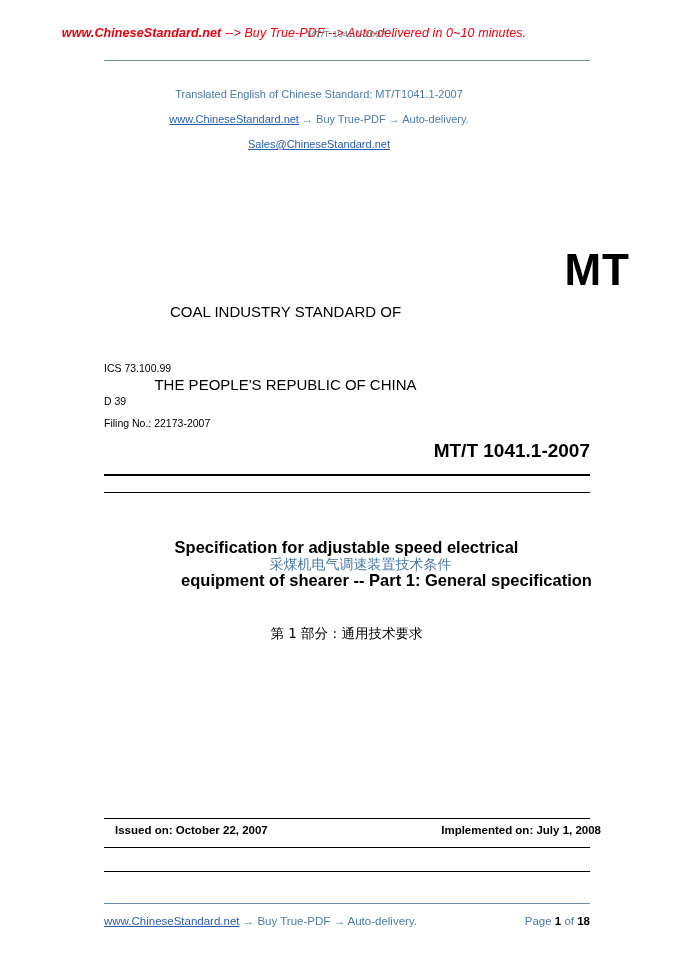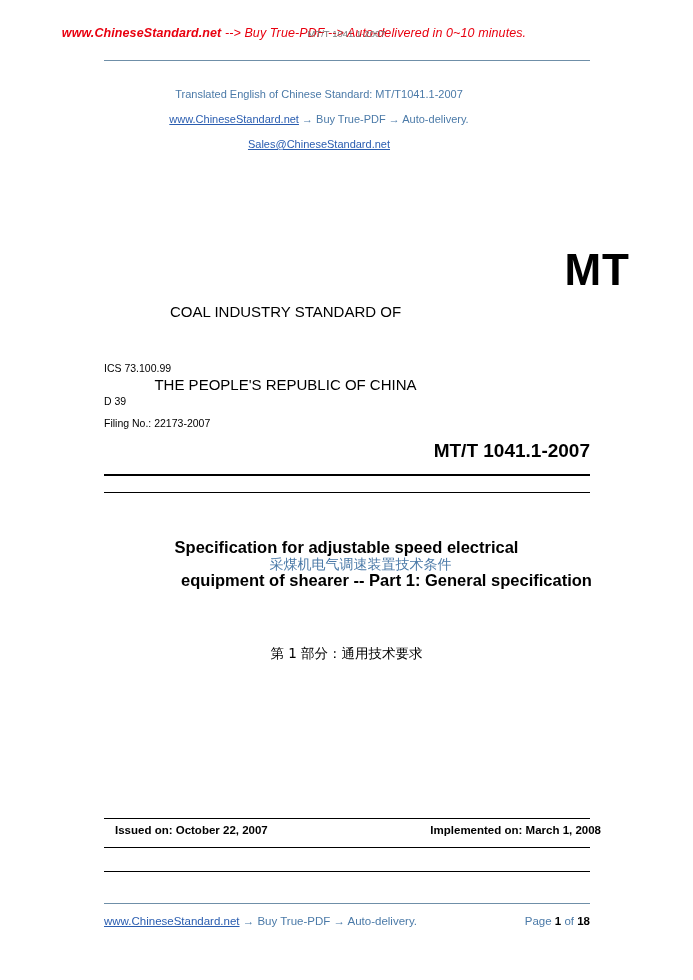--- a/index.html
+++ b/index.html
@@ -140,21 +140,20 @@
     text-align: center;
     color: #4b7aa8;
     font-size: 14px;
     font-family: "DejaVu Sans", sans-serif;
   }
   .title-zh-1 { top: 556px; padding-left: 14px; }
   .title-zh-2 {
     top: 625px;
     color: #000;
     font-size: 13.5px;
-    margin-top: 20px;
   }
   
   .issue-row {
     position: absolute;
     top: 824px;
     left: 104px;
     width: 486px;
     font-size: 11.5px;
     font-weight: bold;
     color: #000;
@@ -227,21 +226,21 @@
 
   <div class="title-en title-en-1">Specification for adjustable speed electrical</div>
   <div class="title-en title-en-2">equipment of shearer -- Part 1: General specification</div>
   <div class="title-zh title-zh-1">采煤机电气调速装置技术条件</div>
   <div class="title-zh title-zh-2">第 1 部分：通用技术要求</div>
 
   <div class="rule rule-foot1"></div>
 
   <div class="issue-row">
     <span>Issued on: October 22, 2007</span>
-    <span>Implemented on: March 1, 2008</span>
+    <span>Implemented on: July 1, 2008</span>
   </div>
 
   <div class="rule rule-foot2"></div>
 
 
   <div class="rule rule-foot3"></div>
   <div class="rule rule-bottom"></div>
 
   <div class="footer">
     <span><span class="flink">www.ChineseStandard.net</span><span class="ftail"> → Buy True-PDF → Auto-delivery.</span></span>

